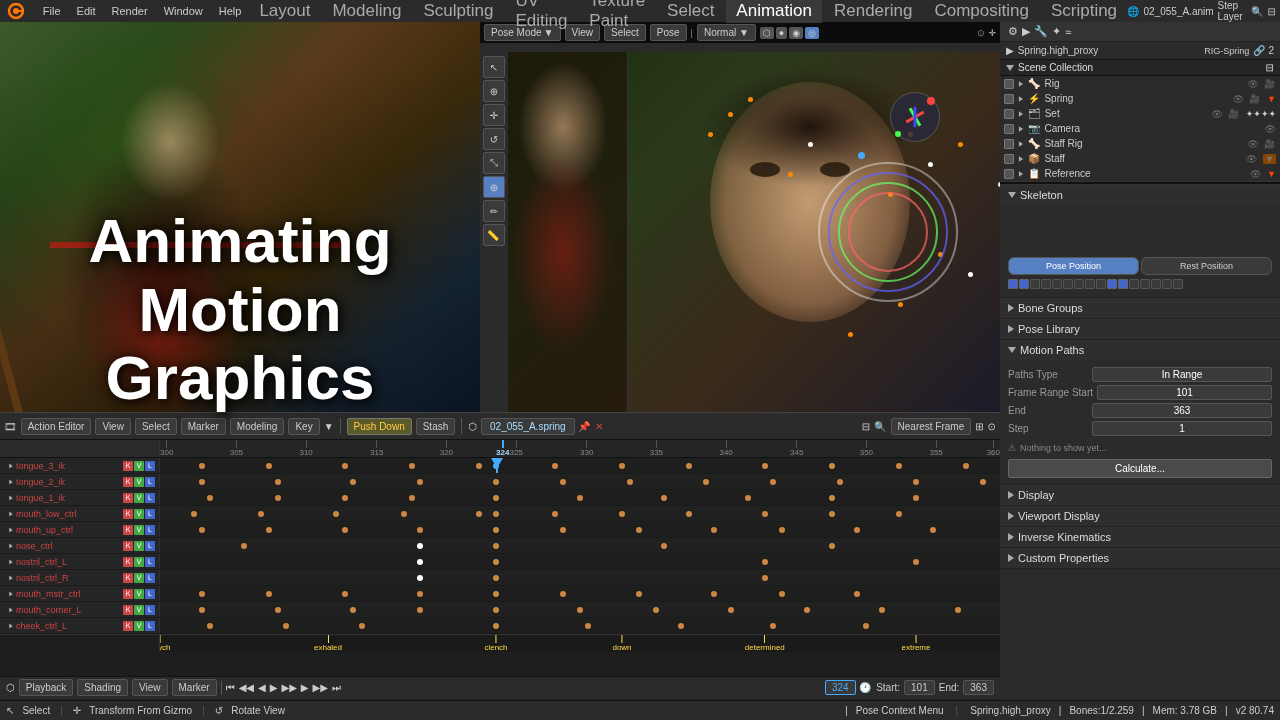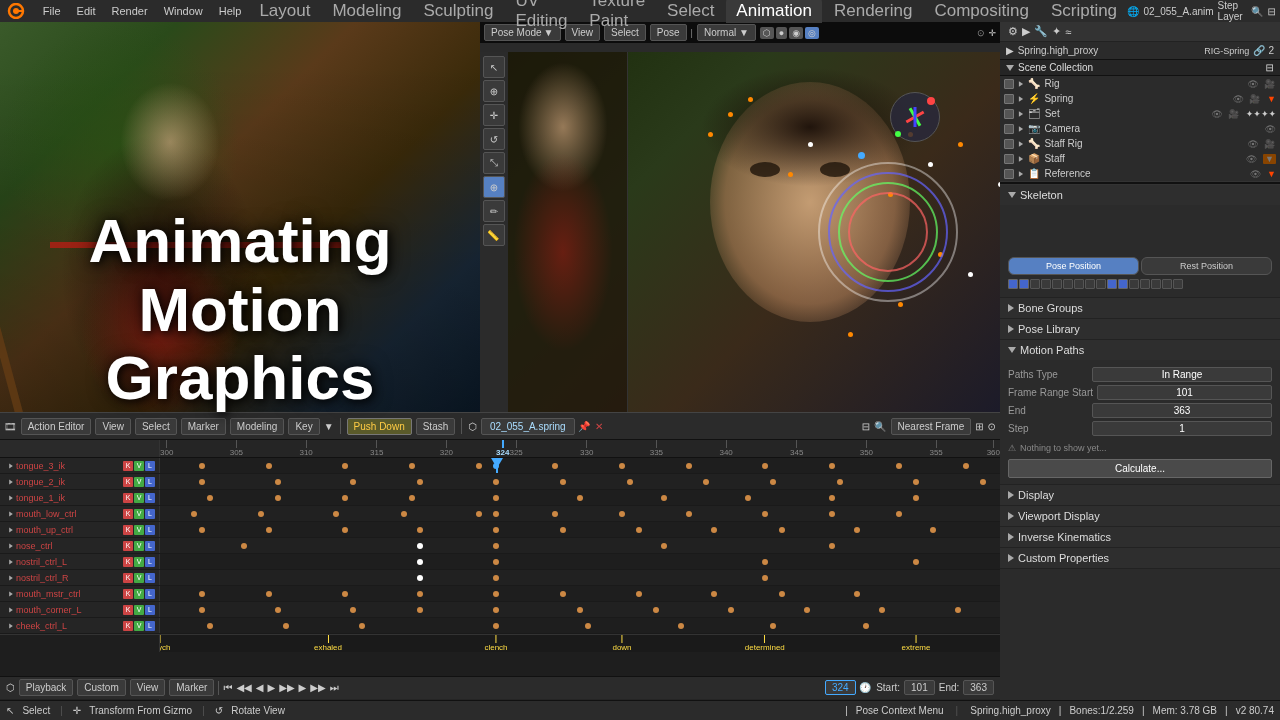--- a/index.html
+++ b/index.html
@@ -1178,21 +1178,21 @@
             </div>
           </div>
         </div>
       </div>
     </div>
 
     <div class="playback-bar">
       <div class="playback-controls">
         <span>⬡</span>
         <div class="dropdown-btn">Playback</div>
-        <div class="dropdown-btn">Custom</div>
+        <div class="dropdown-btn">Shading</div>
         <div class="dropdown-btn">View</div>
         <div class="dropdown-btn">Marker</div>
         <span style="width:1px;height:14px;background:#555;"></span>
 
         <span style="cursor:pointer;">⏮</span>
         <span style="cursor:pointer;">◀◀</span>
         <span style="cursor:pointer;">◀</span>
         <span style="cursor:pointer;">▶</span>
         <span style="cursor:pointer;">▶▶</span>
         <span style="cursor:pointer;">▶</span>

